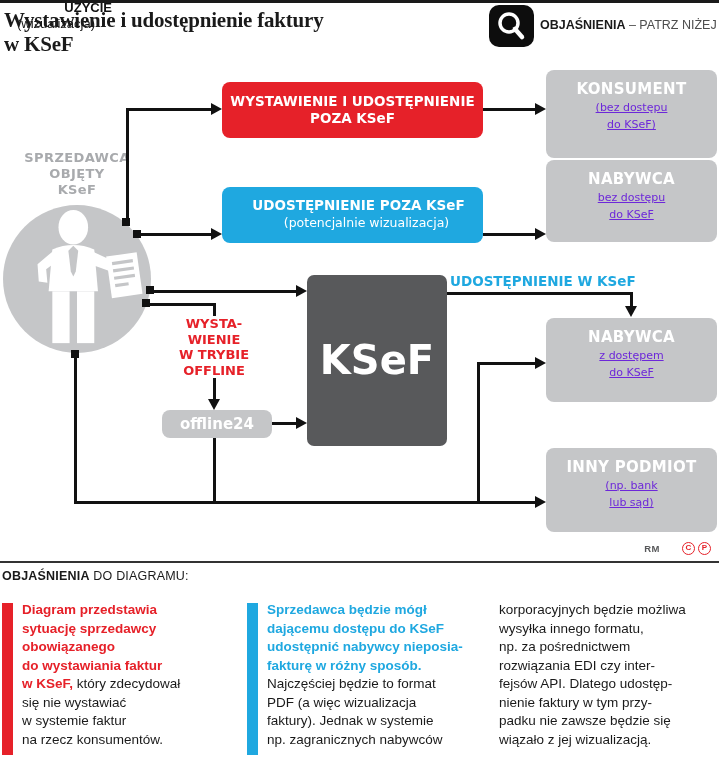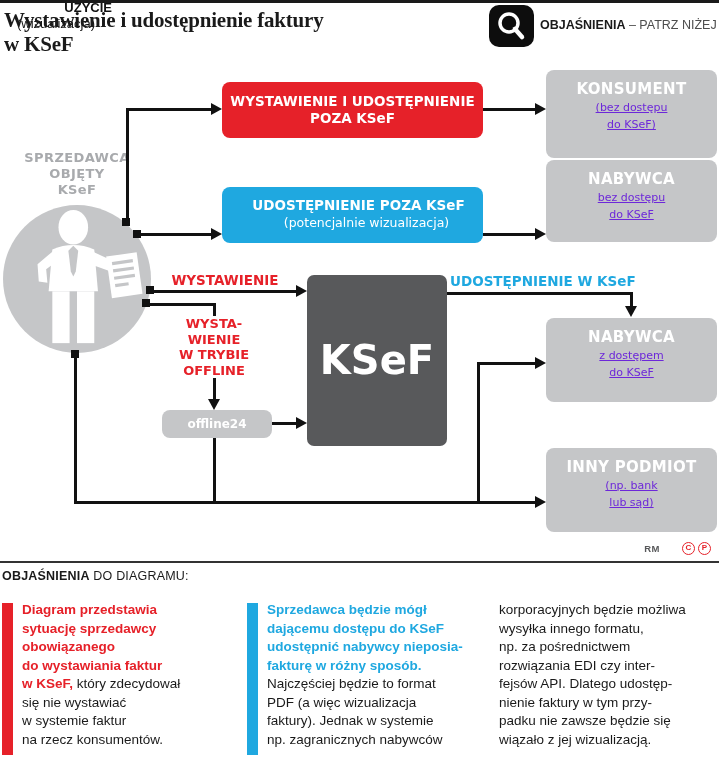--- a/index.html
+++ b/index.html
@@ -37,21 +37,21 @@
           font-family:"DejaVu Sans", sans-serif; }
   .node-red  { left:222px; top:82px;  width:261px; height:56px; background:#e62129; color:#fff;
                font-weight:bold; font-size:13.5px; line-height:17px; padding-top:11px; }
   .node-blue { left:222px; top:187px; width:261px; height:56px; background:#1fa8e0; color:#fff;
                padding-top:9px; }
   .node-blue .l1 { font-weight:bold; font-size:13.5px; line-height:18px;margin-left:12px; }
   .node-blue .l2 { font-size:12.5px; line-height:17px;padding-left:28px; }
   .node-ksef { left:307px; top:275px; width:140px; height:171px; background:#58595b;
                border-radius:7px; color:#fff; font-weight:bold; font-size:40px; line-height:171px; }
   .node-offline { left:162px; top:410px; width:110px; height:28px; background:#c5c6c8;
-                  color:#fff; font-weight:bold; font-size:12px; line-height:28px; }
+                  color:#fff; font-weight:bold; font-size:15px; line-height:28px; }
 
   .target { position:absolute; left:546px; width:171px; background:#c5c6c8; border-radius:8px;
             text-align:center; font-family:"DejaVu Sans", sans-serif; padding-top:9px; }
   .target .t { color:#fff; font-weight:bold; font-size:15px; line-height:20px; letter-spacing:0.3px; }
   .target .s { color:#6d28d9; font-size:11px; line-height:17px;text-decoration:underline; }
 
   .elabel { position:absolute; font-family:"DejaVu Sans", sans-serif; font-weight:bold; }
   .lab-wyst { left:150px; top:272px; width:150px; text-align:center; color:#e62129; font-size:13.5px; }
   .lab-offline { left:168px; top:316px; width:92px; text-align:center; color:#e62129;
                  font-size:13px; line-height:15.5px; background:#fff; }
@@ -206,21 +206,20 @@
     <div class="s">z dostępem</div>
     <div class="s">do KSeF</div>
   </div>
 
   <div class="target" style="top:448px; height:84px;">
     <div class="t">INNY PODMIOT</div>
     <div class="s">(np. bank</div>
     <div class="s">lub sąd)</div>
   </div>
 
-  <div class="elabel lab-wyst">WYSTAWIENIE</div>
 
   <div class="elabel lab-offline">
     <span>WYSTA-</span>
     <span>WIENIE</span>
     <span>W TRYBIE</span>
     <span>OFFLINE</span>
   </div>
 
   <div class="elabel lab-udost">UDOSTĘPNIENIE W KSeF</div>
 

